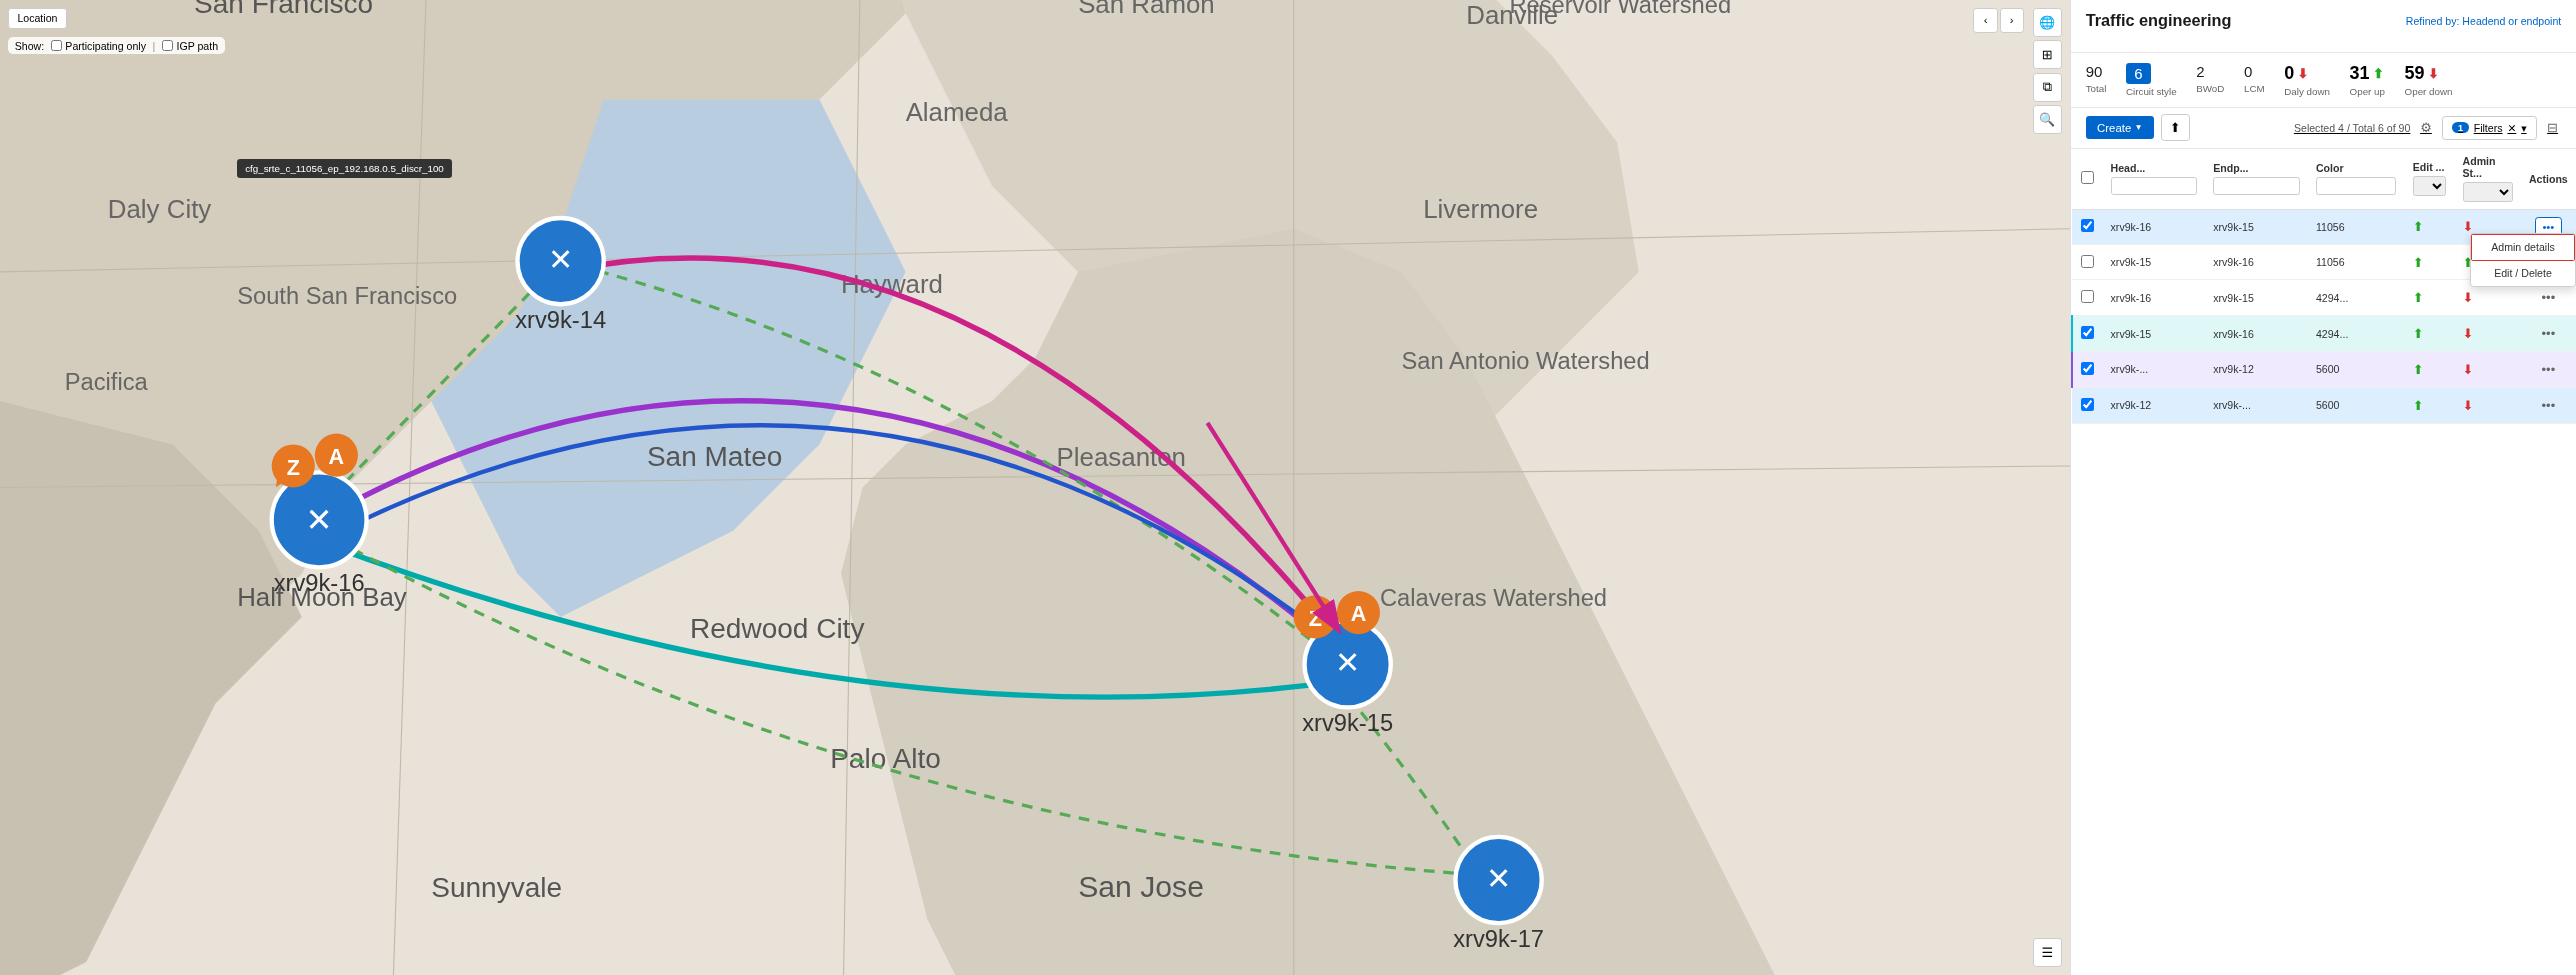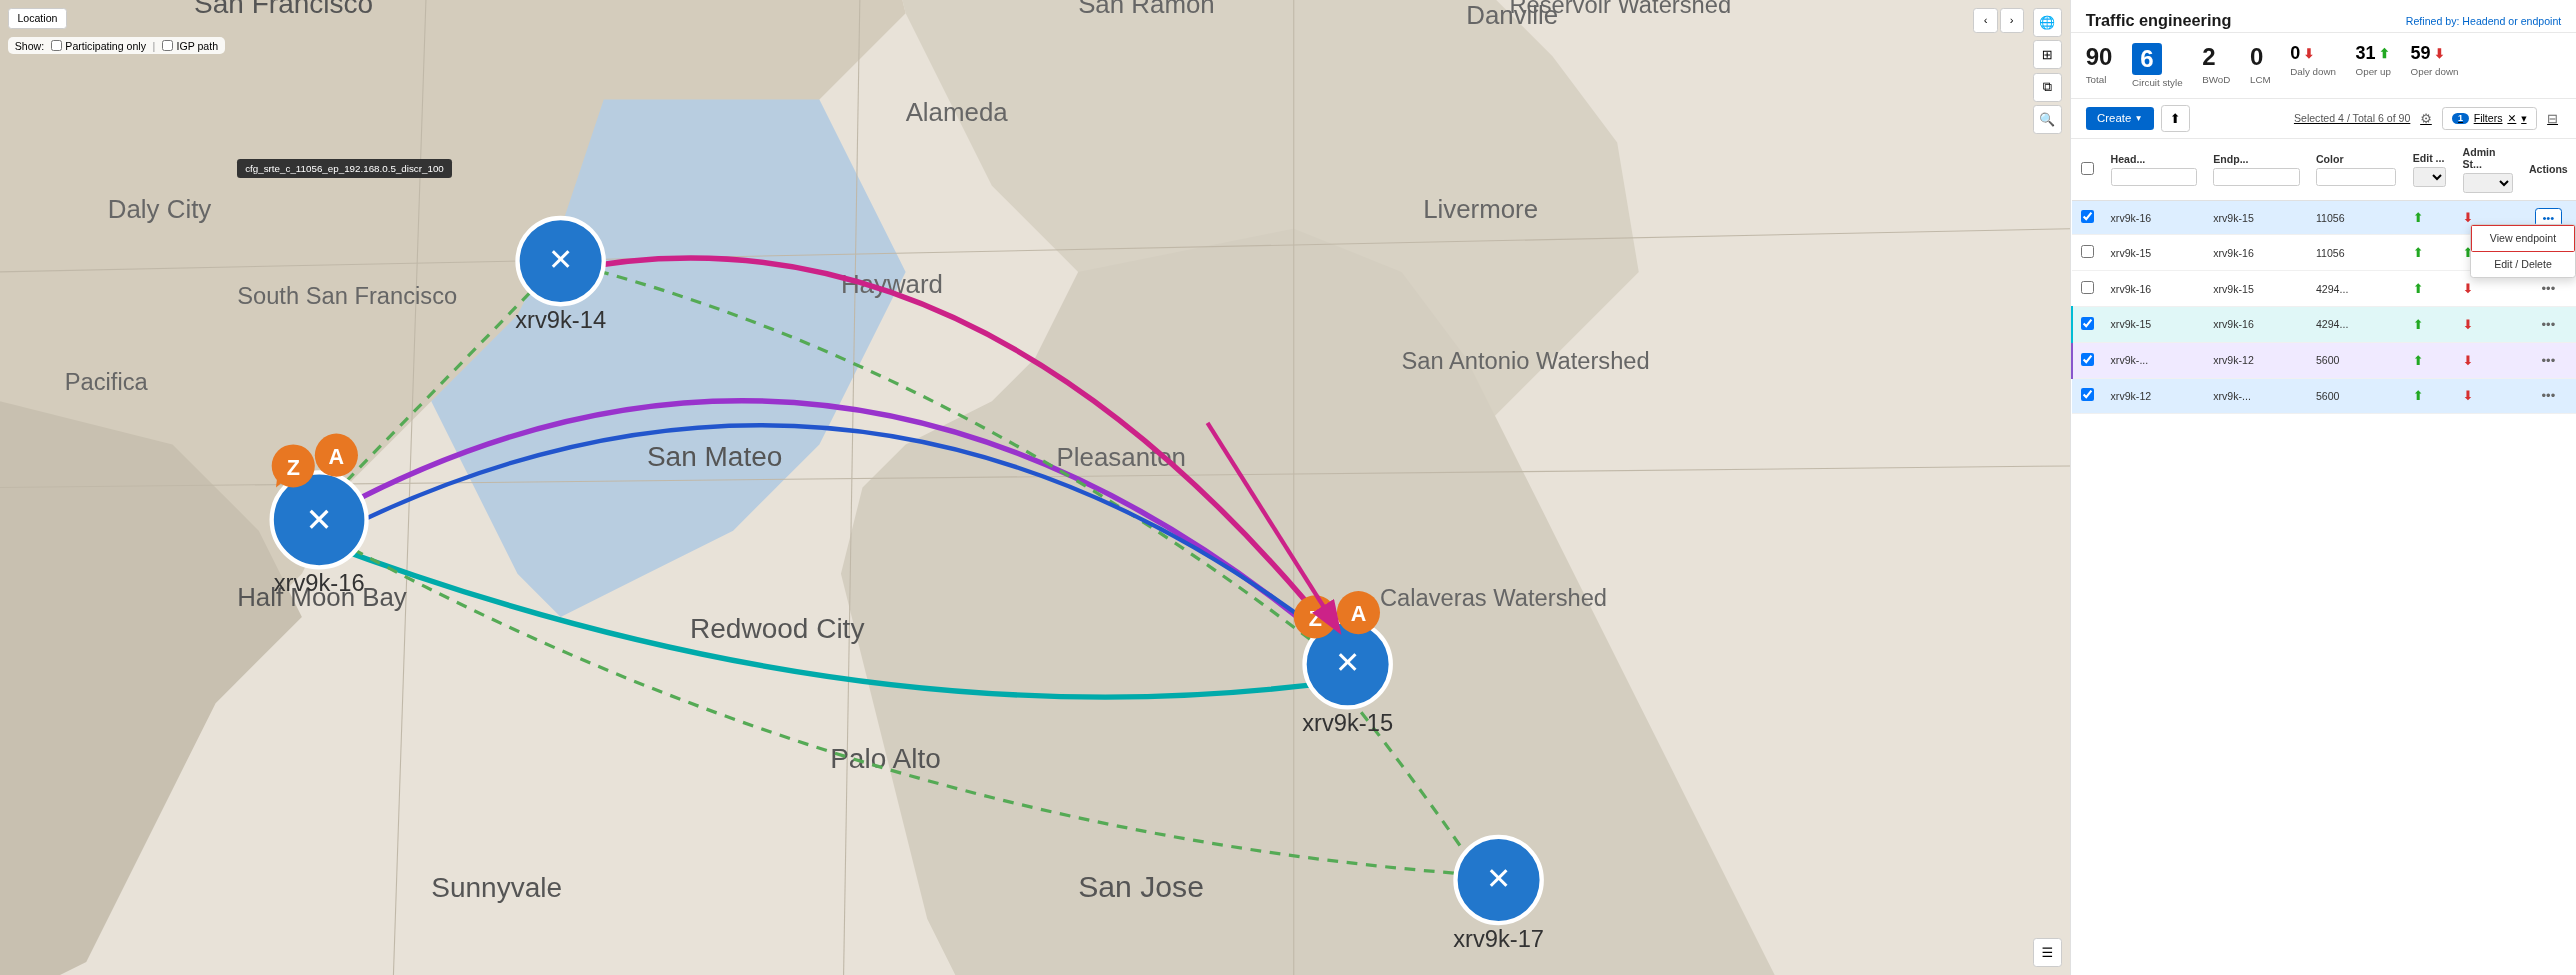--- a/index.html
+++ b/index.html
@@ -142,21 +142,21 @@
 
     .panel-header {
       padding: 11.4px 14.7px 0;
       border-bottom: 0.8px solid #e8e8e8;
     }
 
     .panel-title-row {
       display: flex;
       align-items: center;
       justify-content: space-between;
-      margin-bottom: 2px;
+      margin-bottom: 22px;
     }
 
     .panel-title {
       font-size: 16.3px;
       font-weight: 600;
       color: #1a1a1a;
     }
 
     .refined-by {
       font-size: 10.6px;
@@ -192,22 +192,22 @@
       border-bottom: 0.8px solid #e8e8e8;
     }
 
     .stat-item {
       display: flex;
       flex-direction: column;
       align-items: flex-start;
     }
 
     .stat-value {
-      font-size: 24px;
-      font-weight: 700;
+      font-size: 15px;
+      font-weight: 400;
       color: #1a1a1a;
       line-height: 1.2;
     }
 
     .stat-value.highlighted {
       background: #0066cc;
       color: white;
       padding: 1.6px 8.2px;
       border-radius: 3.3px;
     }
@@ -674,21 +674,21 @@
           </td>
           <td>xrv9k-16</td>
           <td>xrv9k-15</td>
           <td>11056</td>
           <td><span class="status-icon-up">⬆</span></td>
           <td><span class="status-icon-down">⬇</span></td>
           <td class="actions-cell" style="position:relative;">
             <button class="three-dots-btn">•••</button>
             
             <div class="context-menu">
-              <div class="context-menu-item active-item">View endpoint</div>
+              <div class="context-menu-item active-item">Admin details</div>
               <div class="context-menu-item">Edit / Delete</div>
             </div>
           </td>
         </tr>
 
         <tr>
           <td class="cb-cell"><input type="checkbox" style=""></td>
           <td>xrv9k-15</td>
           <td>xrv9k-16</td>
           <td>11056</td>

